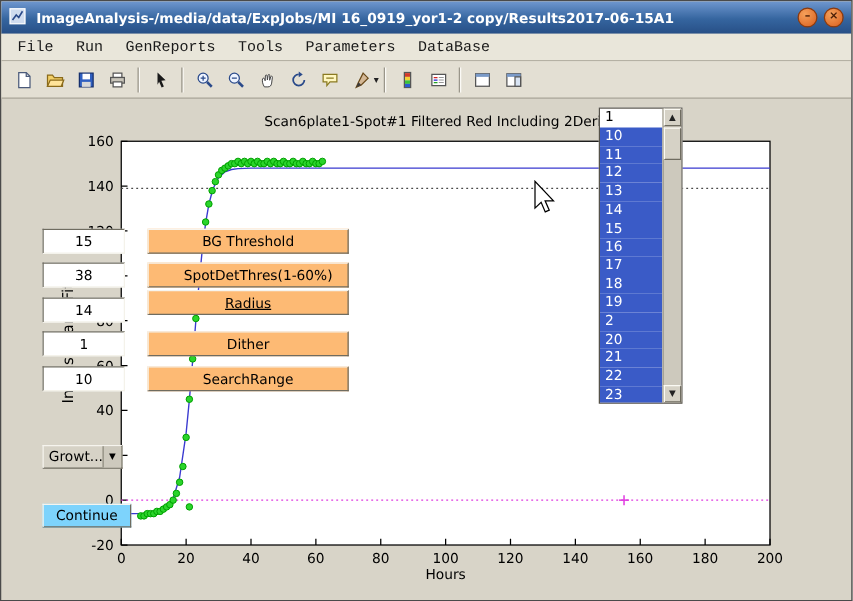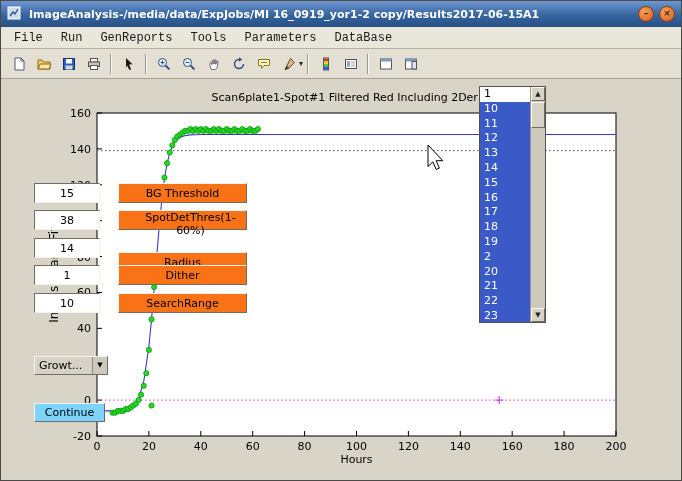--- a/index.html
+++ b/index.html
@@ -45,26 +45,26 @@
   
   #plot-svg { position:absolute; left:0; top:0; z-index:1; pointer-events:none; }
   
   #controls-layer { position:absolute; left:0; top:0; width:682px; height:481px; z-index:3; pointer-events:none; }
   .param-input {
     position:absolute; left:33px; width:66px; height:20px; pointer-events:auto;
     background:#fff; border:1px solid; border-color:#6f6c60 #f4f2ea #f4f2ea #6f6c60;
     text-align:center; font:11px "DejaVu Sans", sans-serif; color:#000;
   }
   .param-button {
-    position:absolute; left:117px; width:129px; height:20px; pointer-events:auto;
-    background:#f97316; border:1px solid; border-color:#f6f4ee #6f6c60 #6f6c60 #f6f4ee;
+    position:absolute; left:117px; width:161px; height:20px; pointer-events:auto;
+    background:#fdba74; border:1px solid; border-color:#f6f4ee #6f6c60 #6f6c60 #f6f4ee;
     font:11px "DejaVu Sans", sans-serif; color:#000; border-radius:0;
   }
   .growth-popup {
-    position:absolute; left:33px; top:355px; width:74px; height:19px; pointer-events:auto;
+    position:absolute; left:33px; top:355px; width:64px; height:19px; pointer-events:auto;
     background:#d6d2c6; border:1px solid; border-color:#f6f4ee #6f6c60 #6f6c60 #f6f4ee;
     display:flex; align-items:center; font:11px "DejaVu Sans", sans-serif;
   }
   .growth-popup .popup-text { flex:1; padding-left:4px; white-space:nowrap; overflow:hidden; }
   .growth-popup .popup-arrow {
     width:15px; height:100%; font-size:7px; text-align:center; line-height:17px;
     background:#cdc9bd; border-left:1px solid #8d8a7e;
   }
   .continue-button {
     position:absolute; left:33px; top:379px; width:71px; height:19px; pointer-events:auto;
@@ -346,21 +346,21 @@
     <div class="growth-popup">
       <span class="popup-text">Growt...</span>
       <span class="popup-arrow">▼</span>
     </div>
     <button class="continue-button">Continue</button>
   <input class="param-input" value="15" style="top: 182px;">
       <button class="param-button" style="top: 182px;">BG Threshold</button>
       <input class="param-input" value="38" style="top: 209px;">
       <button class="param-button" style="top: 209px; padding-left: 16px;">SpotDetThres(1-60%)</button>
       <input class="param-input" value="14" style="top: 237px;">
-      <button class="param-button" style="top: 251px; text-decoration: underline;">Radius</button>
+      <button class="param-button" style="top: 231px; text-decoration: underline;">Radius</button>
       <input class="param-input" value="1" style="top: 264px;">
       <button class="param-button" style="top: 264px;">Dither</button>
       <input class="param-input" value="10" style="top: 292px;">
       <button class="param-button" style="top: 292px;">SearchRange</button>
     </div>
 
   <div class="dropdown">
     <div class="dd-list" id="dd-list">
         <div class="dd-item">1</div>
         <div class="dd-item sel">10</div>

